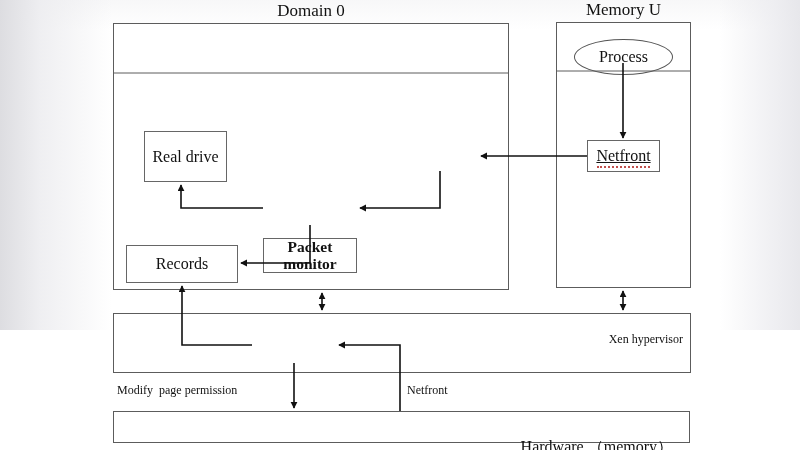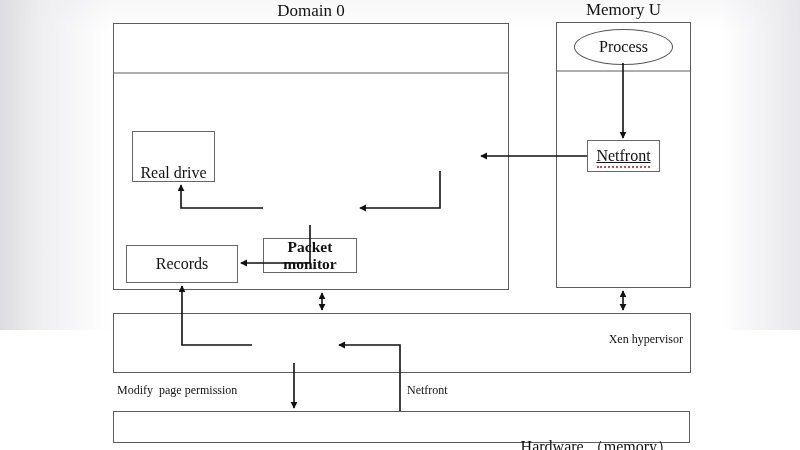--- a/index.html
+++ b/index.html
@@ -59,25 +59,25 @@
   <div class="title" style="left:556px; top:0px; width:135px;">Memory U</div>
 
   <div class="box" style="left:113px; top:23px; width:396px; height:267px;"></div>
   <div class="box" style="left:556px; top:22px; width:135px; height:266px;"></div>
   <div class="box" style="left:113px; top:313px; width:578px; height:60px;"></div>
   <div class="box" style="left:113px; top:411px; width:577px; height:32px;"></div>
 
   <div class="bandlabel" style="left:113px; top:332px; width:570px; text-align:right;">Xen hypervisor</div>
   <div class="bandlabel" style="left:113px; top:417px; width:560px; text-align:right; font-size:16px;margin-top:20px;">Hardware （memory）</div>
 
-  <div class="ellipse" style="left:574px; top:29px; width:97px; height:34px;">
+  <div class="ellipse" style="left:574px; top:39px; width:97px; height:34px;">
     <span>Process</span>
   </div>
 
-  <div class="node" style="left:132px; top:131px; width:83px; height:51px;align-items:flex-end;">
+  <div class="node" style="left:144px; top:131px; width:83px; height:51px;">
     <span>Real drive</span>
   </div>
 
 
   <div class="node" style="left:587px; top:140px; width:73px; height:32px;font-family:Liberation Serif, serif;">
     <span class="u-spell">Netfront</span>
   </div>
 
   <div class="node bold" style="left:263px; top:190px; width:94px; height:35px; padding:0 8px;">
     <span>Packet monitor</span>

